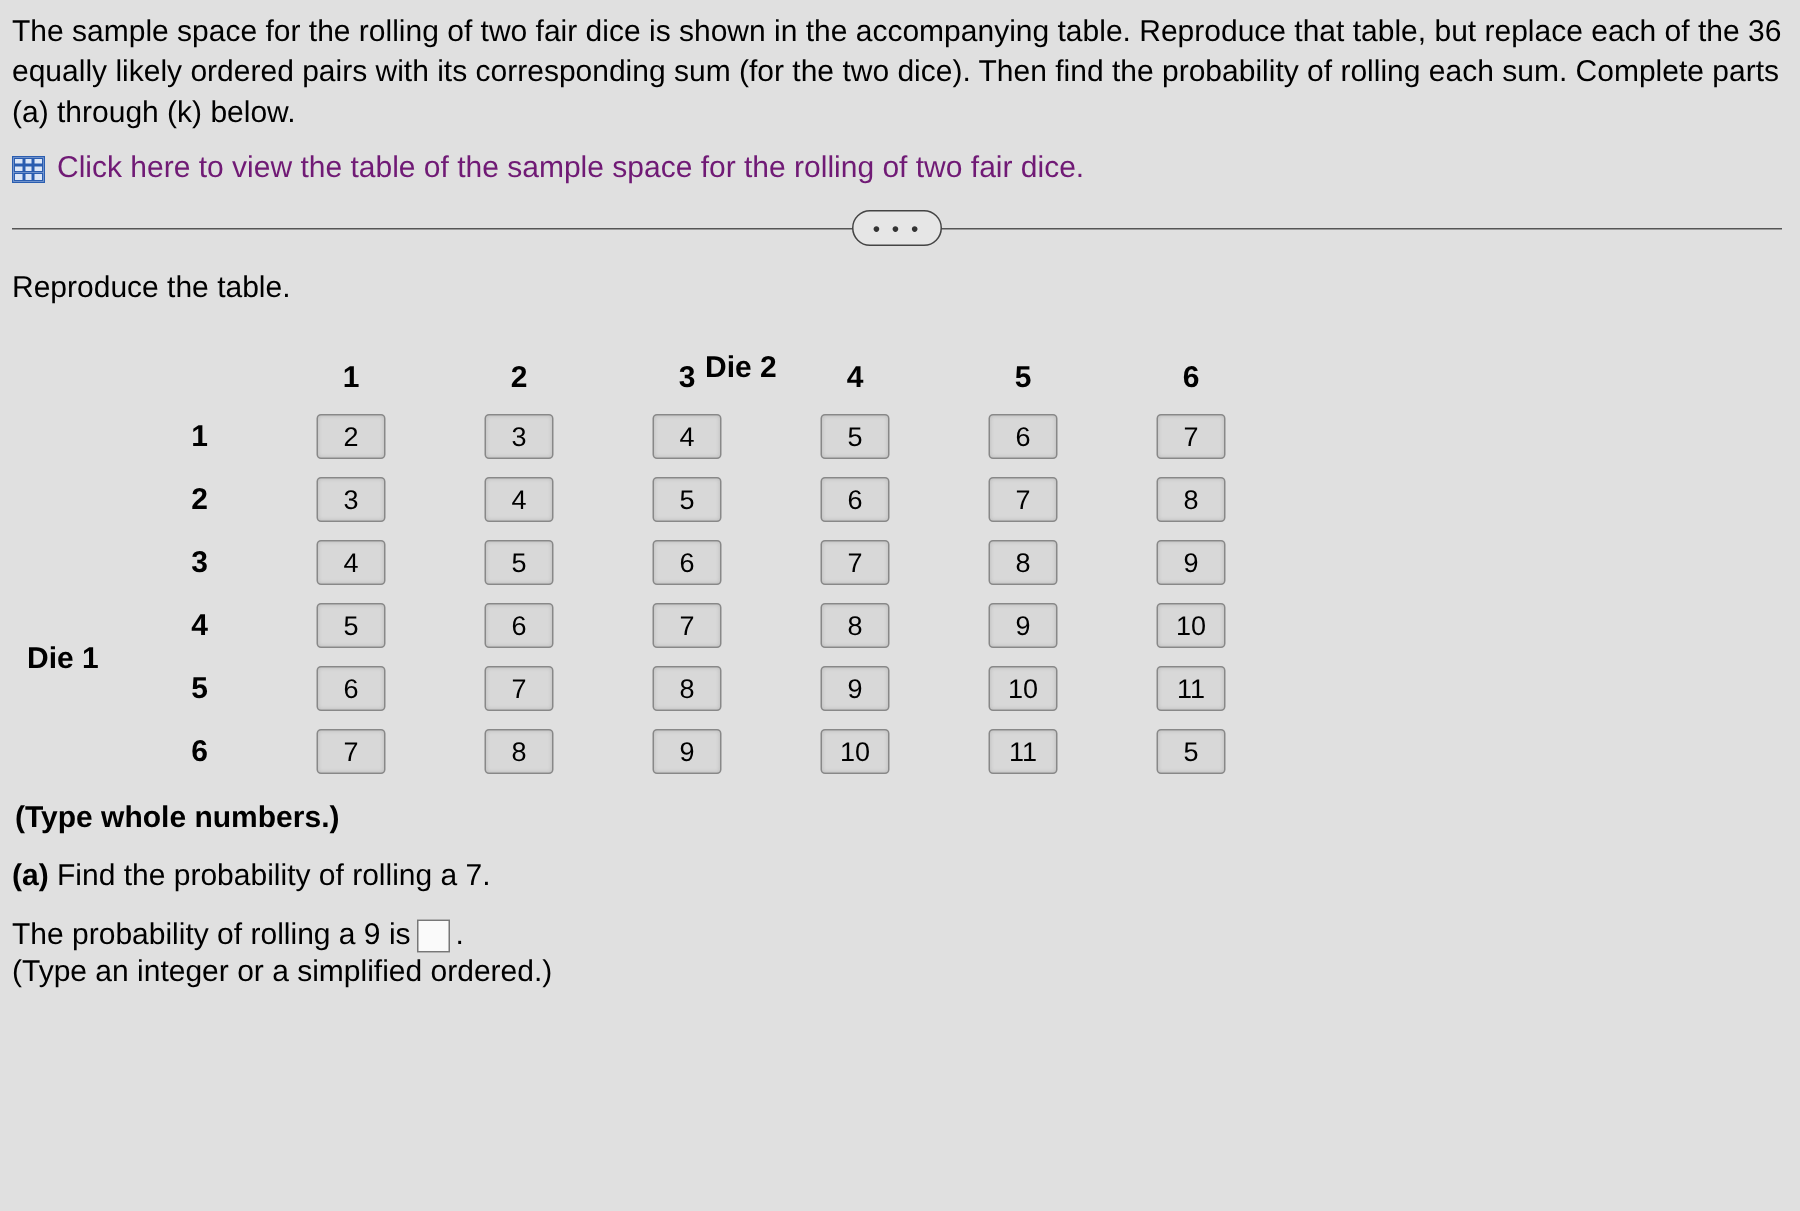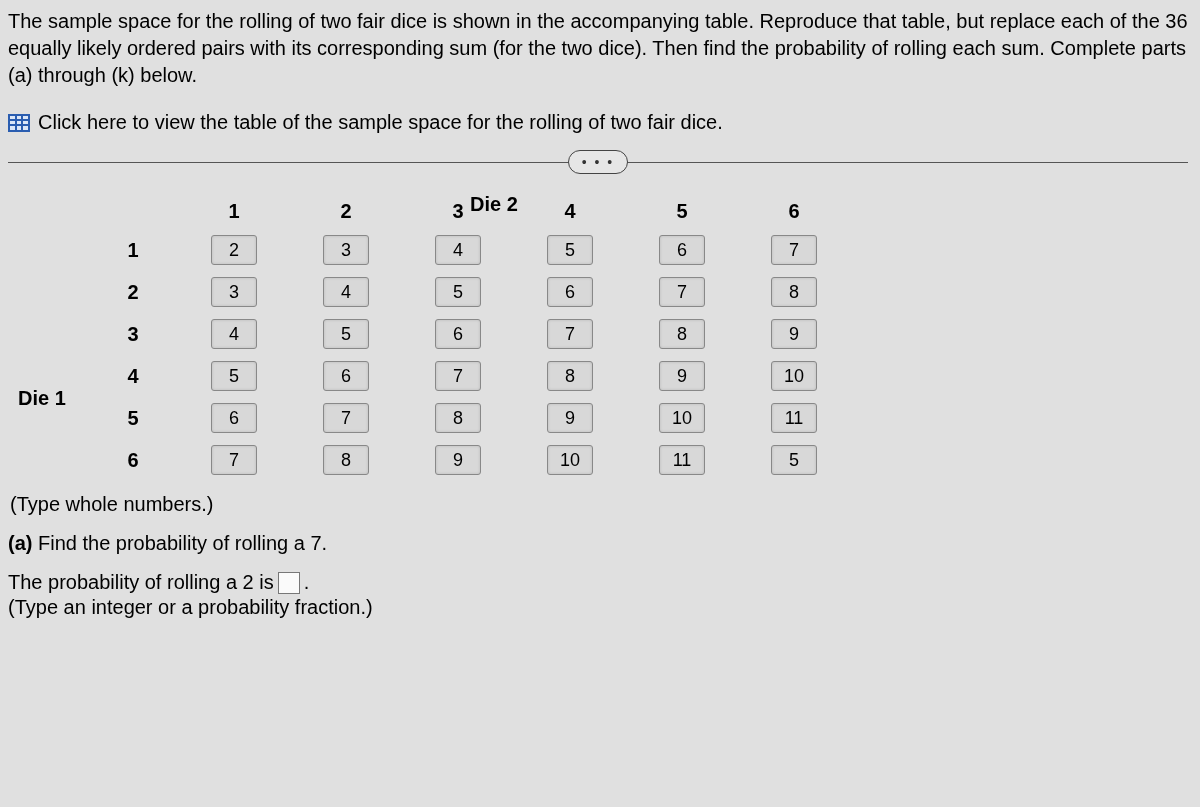--- a/index.html
+++ b/index.html
@@ -12,40 +12,40 @@
     height: 807px;
     overflow: hidden;
     color: #000;
     font-size: 20px;
   }
   .page {
     padding: 8px 12px 0 8px;
   }
   .question-text {
     line-height: 1.35;
-    margin-bottom: 22px;
+    margin-bottom: 12px;
   }
   .link-row {
     display: flex;
     align-items: center;
     gap: 8px;
     margin-top: 2px;
   }
   .table-icon {
     width: 22px;
     height: 18px;
     border: 1px solid #2a5db0;
     display: grid;
     grid-template-columns: repeat(3,1fr);
     grid-template-rows: repeat(3,1fr);
     background: #fff;
   }
   .table-icon div { border: 0.5px solid #2a5db0; background:#dbe6f7; }
   .link-text {
-    color: #000000;
+    color: #701a75;
     cursor: pointer;
   }
   .separator-wrap {
     position: relative;
     margin-top: 28px;
     margin-bottom: 28px;
   }
   .separator {
     border: none;
     border-top: 1px solid #555;
@@ -116,20 +116,21 @@
     border-radius: 3px;
     display: flex;
     align-items: center;
     justify-content: center;
     font-size: 18px;
     box-shadow: inset 0 0 3px rgba(0,0,0,0.15);
   }
   .hint {
     margin-top: 12px;
     margin-left: 2px;
+    font-weight: bold;
   }
   .part-a {
     margin-top: 16px;
   }
   .answer-line {
     margin-top: 16px;
     display: flex;
     align-items: center;
     gap: 4px;
   }
@@ -164,20 +165,21 @@
         <div></div>
     </span>
     <span class="link-text">Click here to view the table of the sample space for the rolling of two fair dice.</span>
   </div>
 
   <div class="separator-wrap">
     <hr class="separator">
     <div class="ellipsis-pill">• • •</div>
   </div>
 
+  <div class="section-title">Reproduce the table.</div>
 
   <div class="grid-wrap">
     <div class="die2-label">Die 2</div>
     <div class="die1-label">Die 1</div>
 
     <div class="grid">
 
       <div></div>
       <div class="header-cell">1</div>
       <div class="header-cell">2</div>
@@ -308,19 +310,19 @@
     </div>
   </div>
 
   <div class="hint">(Type whole numbers.)</div>
 
   <div class="part-a">
     <b>(a)</b> <span>Find the probability of rolling a 7.</span>
   </div>
 
   <div class="answer-line">
-    <span>The probability of rolling a 2 is</span>
+    <span>The probability of rolling a 9 is</span>
     <span class="answer-box"></span>
     <span>.</span>
   </div>
-  <div class="hint2">(Type an integer or a probability fraction.)</div>
+  <div class="hint2">(Type an integer or a simplified ordered.)</div>
 
 </div>
 
 </body></html>

